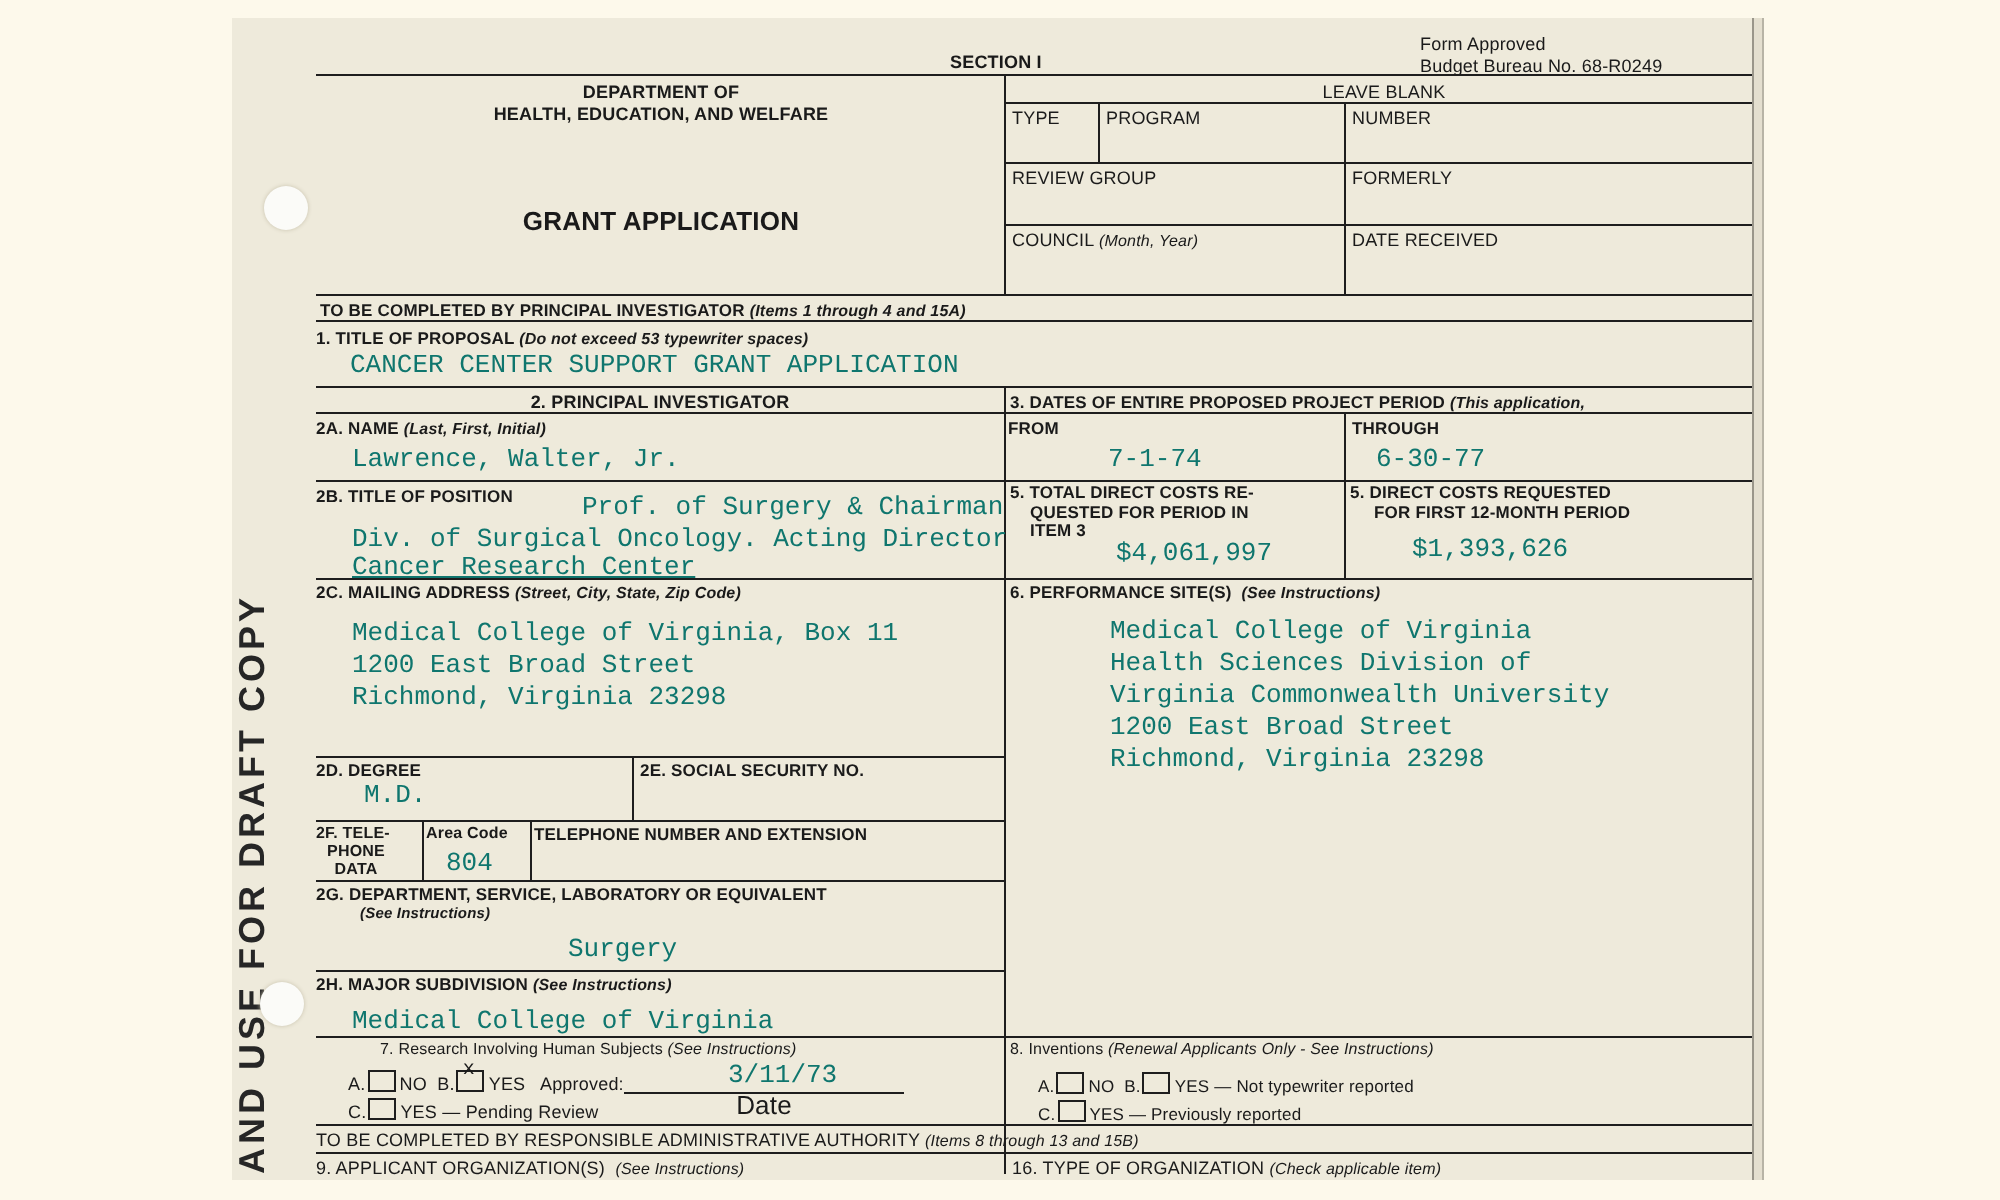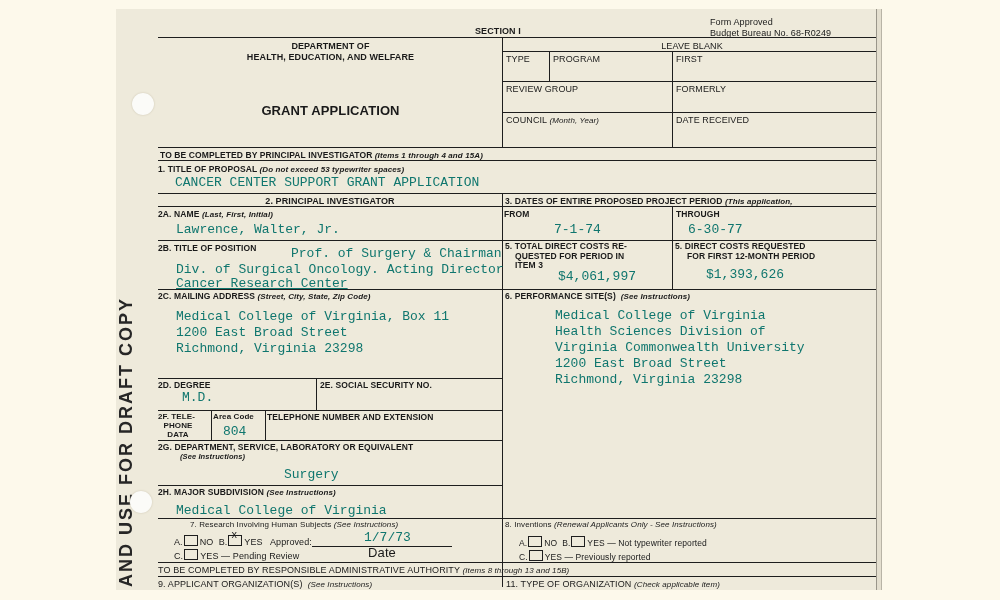--- a/index.html
+++ b/index.html
@@ -34,21 +34,21 @@
   <div class="lbl center" style="left:42px;width:345px;top:43px;">HEALTH, EDUCATION, AND WELFARE</div>
   <div class="lbl center" style="left:42px;width:345px;top:95px;font-size:13px;line-height:14px;">GRANT APPLICATION</div>
 
   <div class="vl" style="left:386px;top:28px;height:110px;"></div>
   <div class="lbl center" style="left:386px;width:380px;top:32px;font-weight:normal;">LEAVE BLANK</div>
   <div class="hl thin" style="left:386px;top:42px;width:380px;"></div>
   <div class="lbl" style="left:390px;top:45px;font-weight:normal;">TYPE</div>
   <div class="vl thin" style="left:433px;top:42px;height:30px;"></div>
   <div class="lbl" style="left:437px;top:45px;font-weight:normal;">PROGRAM</div>
   <div class="vl thin" style="left:556px;top:42px;height:96px;"></div>
-  <div class="lbl" style="left:560px;top:45px;font-weight:normal;">FIRST</div>
+  <div class="lbl" style="left:560px;top:45px;font-weight:normal;">NUMBER</div>
   <div class="hl thin" style="left:386px;top:72px;width:380px;"></div>
   <div class="lbl" style="left:390px;top:75px;font-weight:normal;">REVIEW GROUP</div>
   <div class="lbl" style="left:560px;top:75px;font-weight:normal;">FORMERLY</div>
   <div class="hl thin" style="left:386px;top:103px;width:380px;"></div>
   <div class="lbl" style="left:390px;top:106px;font-weight:normal;"><span>COUNCIL</span> <span class="it" style="font-weight:normal;">(Month, Year)</span></div>
   <div class="lbl" style="left:560px;top:106px;font-weight:normal;">DATE RECEIVED</div>
 
   <div class="hl" style="left:42px;top:138px;width:724px;"></div>
   <div class="lbl" style="left:44px;top:141px;font-size:8.5px;"><span>TO BE COMPLETED BY PRINCIPAL INVESTIGATOR</span> <span class="it">(Items 1 through 4 and 15A)</span></div>
   <div class="hl" style="left:42px;top:151px;width:724px;"></div>
@@ -133,40 +133,40 @@
   <div class="typed" style="left:439px;top:331px;">Virginia Commonwealth University</div>
   <div class="typed" style="left:439px;top:347px;">1200 East Broad Street</div>
   <div class="typed" style="left:439px;top:363px;">Richmond, Virginia  23298</div>
 
   <div class="lbl" style="left:42px;top:511px;font-size:8px;font-weight:normal;margin-left:32px;"><span>7. Research Involving Human Subjects</span> <span class="it" style="font-weight:normal;">(See Instructions)</span></div>
   <div class="lbl" style="left:58px;top:526px;font-size:9px;font-weight:normal;">
     <span>A.</span><span class="cb"></span><span>NO</span>&nbsp;
     <span>B.</span><span class="cb checked"></span><span>YES</span>&nbsp;&nbsp;
     <span>Approved:</span>
   </div>
-  <div class="typed" style="left:248px;top:521px;">1/7/73</div>
+  <div class="typed" style="left:248px;top:521px;">3/11/73</div>
   <div class="hl thin" style="left:196px;top:537px;width:140px;"></div>
   <div class="lbl center" style="left:196px;width:140px;top:539px;font-size:13px;font-weight:normal;">Date</div>
   <div class="lbl" style="left:58px;top:540px;font-size:9px;font-weight:normal;">
     <span>C.</span><span class="cb"></span><span>YES — Pending Review</span>
   </div>
 
   <div class="lbl" style="left:389px;top:511px;font-size:8px;font-weight:normal;"><span>8. Inventions</span> <span class="it" style="font-weight:normal;">(Renewal Applicants Only - See Instructions)</span></div>
   <div class="lbl" style="left:403px;top:527px;font-size:8.5px;font-weight:normal;">
     <span>A.</span><span class="cb"></span><span>NO</span>&nbsp;
     <span>B.</span><span class="cb"></span><span>YES — Not typewriter reported</span>
   </div>
   <div class="lbl" style="left:403px;top:541px;font-size:8.5px;font-weight:normal;">
     <span>C.</span><span class="cb"></span><span>YES — Previously reported</span>
   </div>
 
   <div class="hl" style="left:42px;top:553px;width:724px;"></div>
   <div class="lbl" style="left:42px;top:556px;font-size:9px;font-weight:normal;"><span>TO BE COMPLETED BY RESPONSIBLE ADMINISTRATIVE AUTHORITY</span> <span class="it" style="font-weight:normal;">(Items 8 through 13 and 15B)</span></div>
   <div class="hl" style="left:42px;top:567px;width:724px;"></div>
   <div class="lbl" style="left:42px;top:570px;font-size:9px;font-weight:normal;"><span>9. APPLICANT ORGANIZATION(S)</span> &nbsp;<span class="it" style="font-weight:normal;">(See Instructions)</span></div>
-  <div class="lbl" style="left:390px;top:570px;font-size:9px;font-weight:normal;"><span>11. TYPE OF ORGANIZATION</span> <span class="it" style="font-weight:normal;">(Check applicable item)</span></div>
+  <div class="lbl" style="left:390px;top:570px;font-size:9px;font-weight:normal;"><span>16. TYPE OF ORGANIZATION</span> <span class="it" style="font-weight:normal;">(Check applicable item)</span></div>
 
   <div class="vert" style="left:0px;top:578px;">AND USE FOR DRAFT COPY</div>
 </div>
 
 <div class="page-edge"></div>
 <div class="hole" style="left:132px;top:93px;"></div>
 <div class="hole" style="left:130px;top:491px;"></div>
 
 </body></html>

